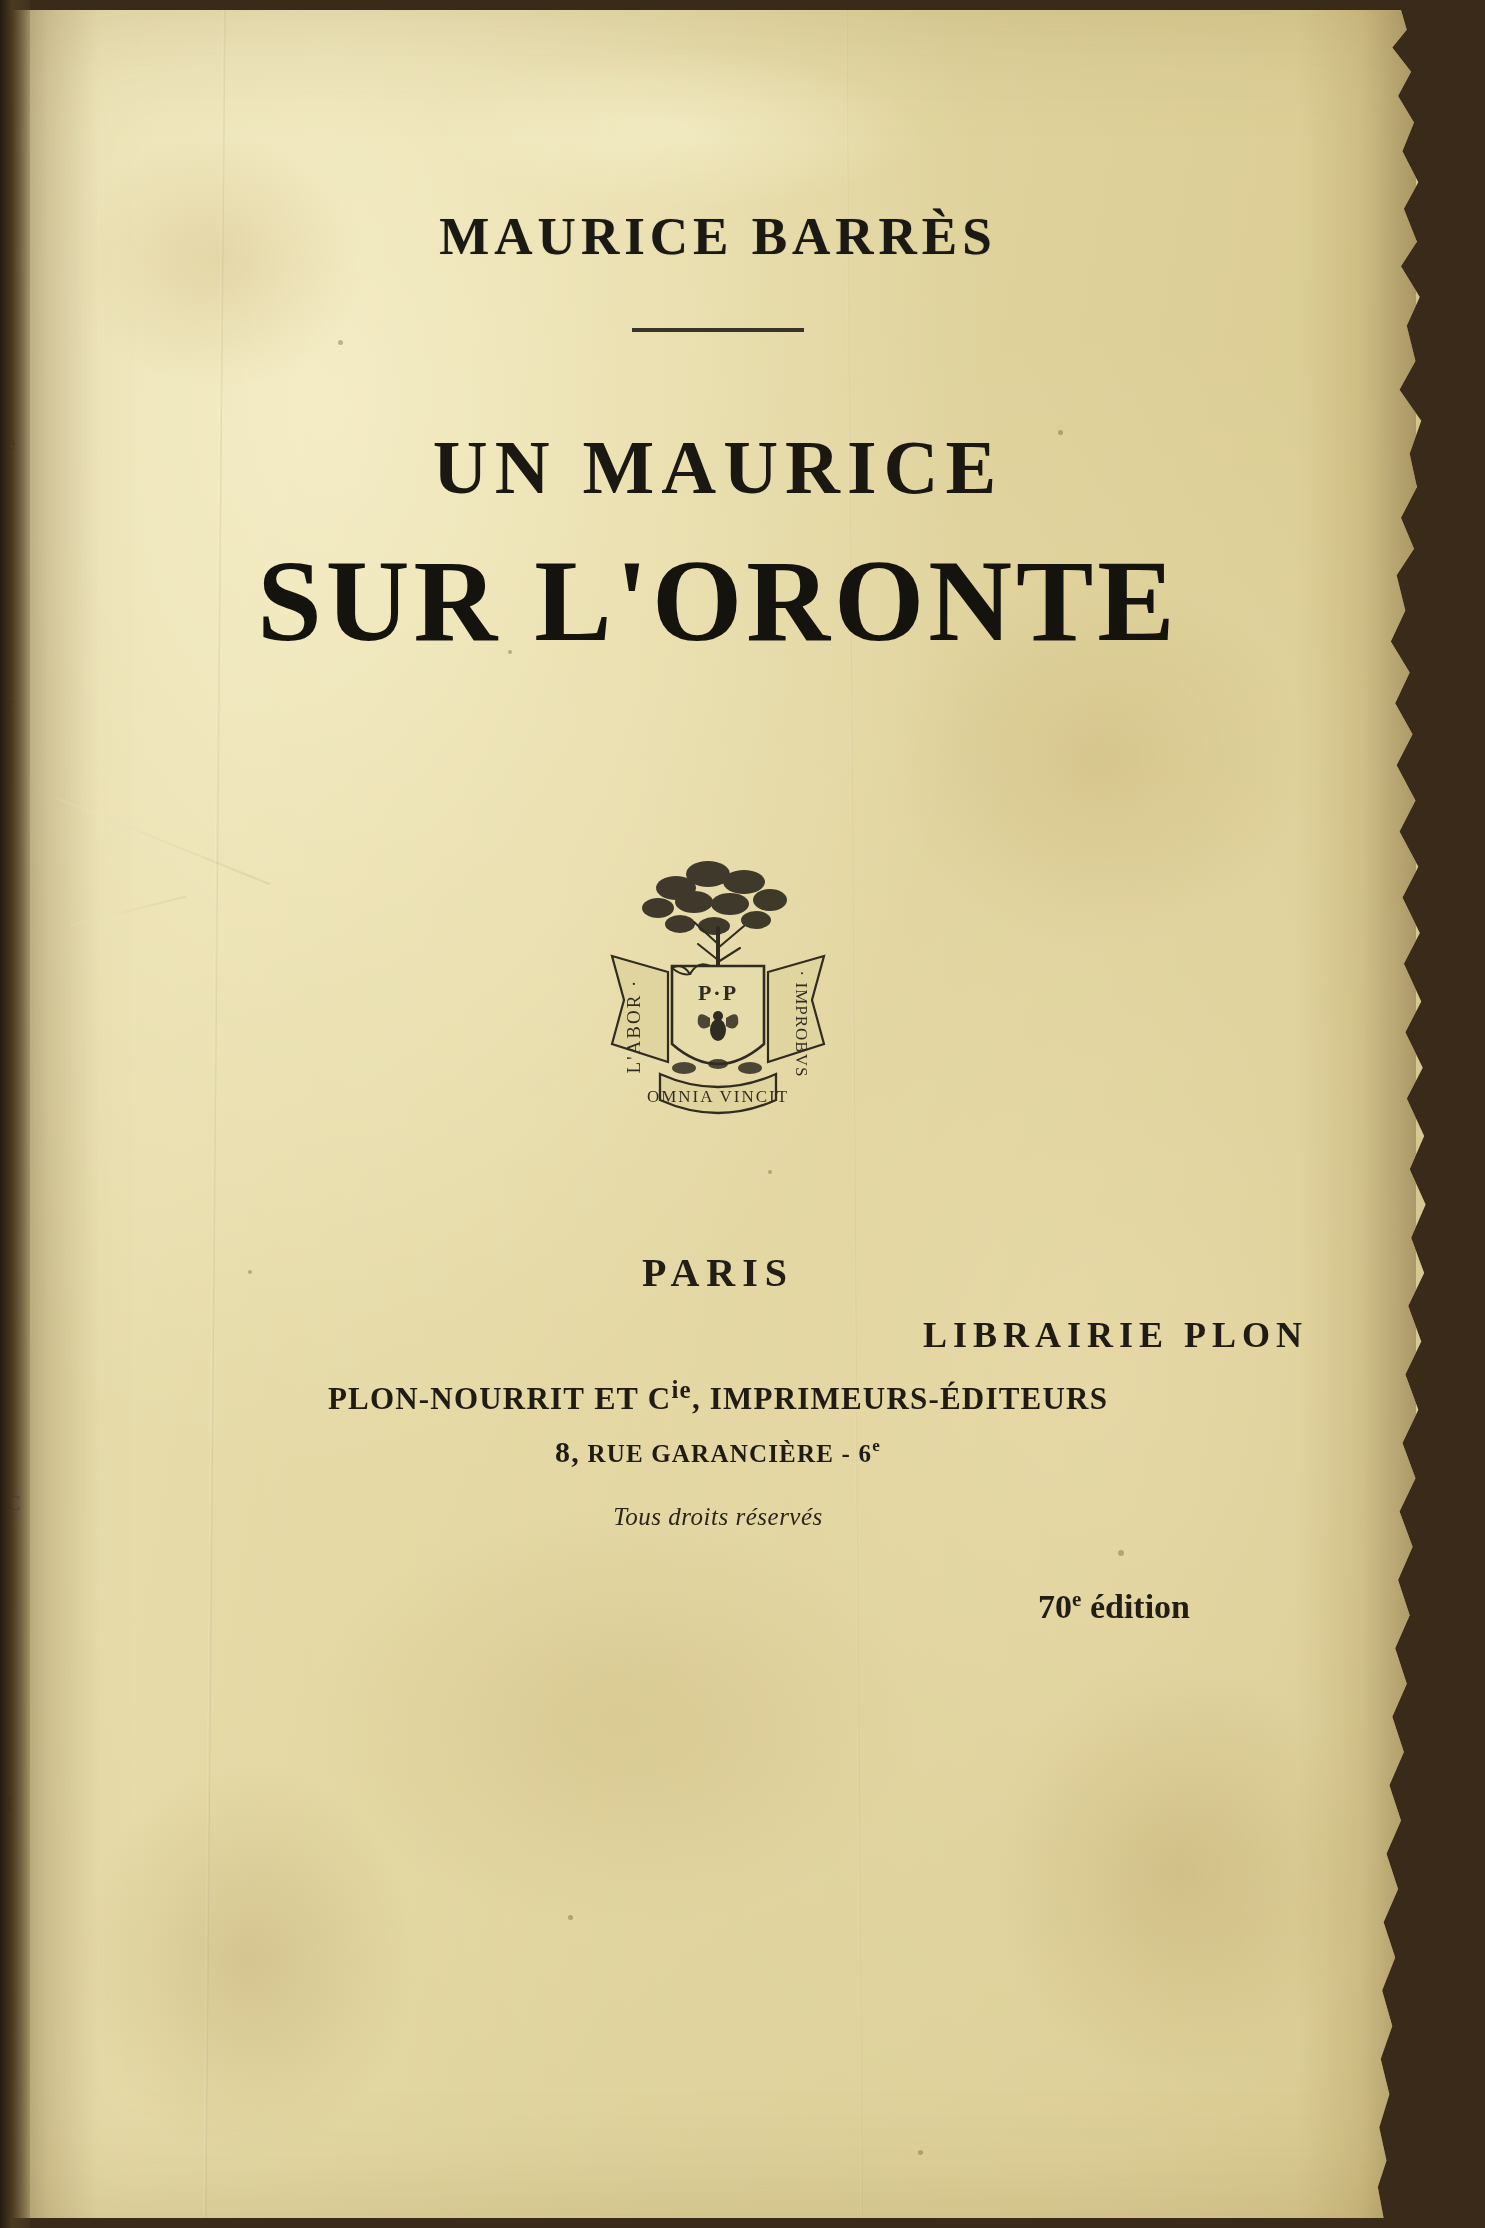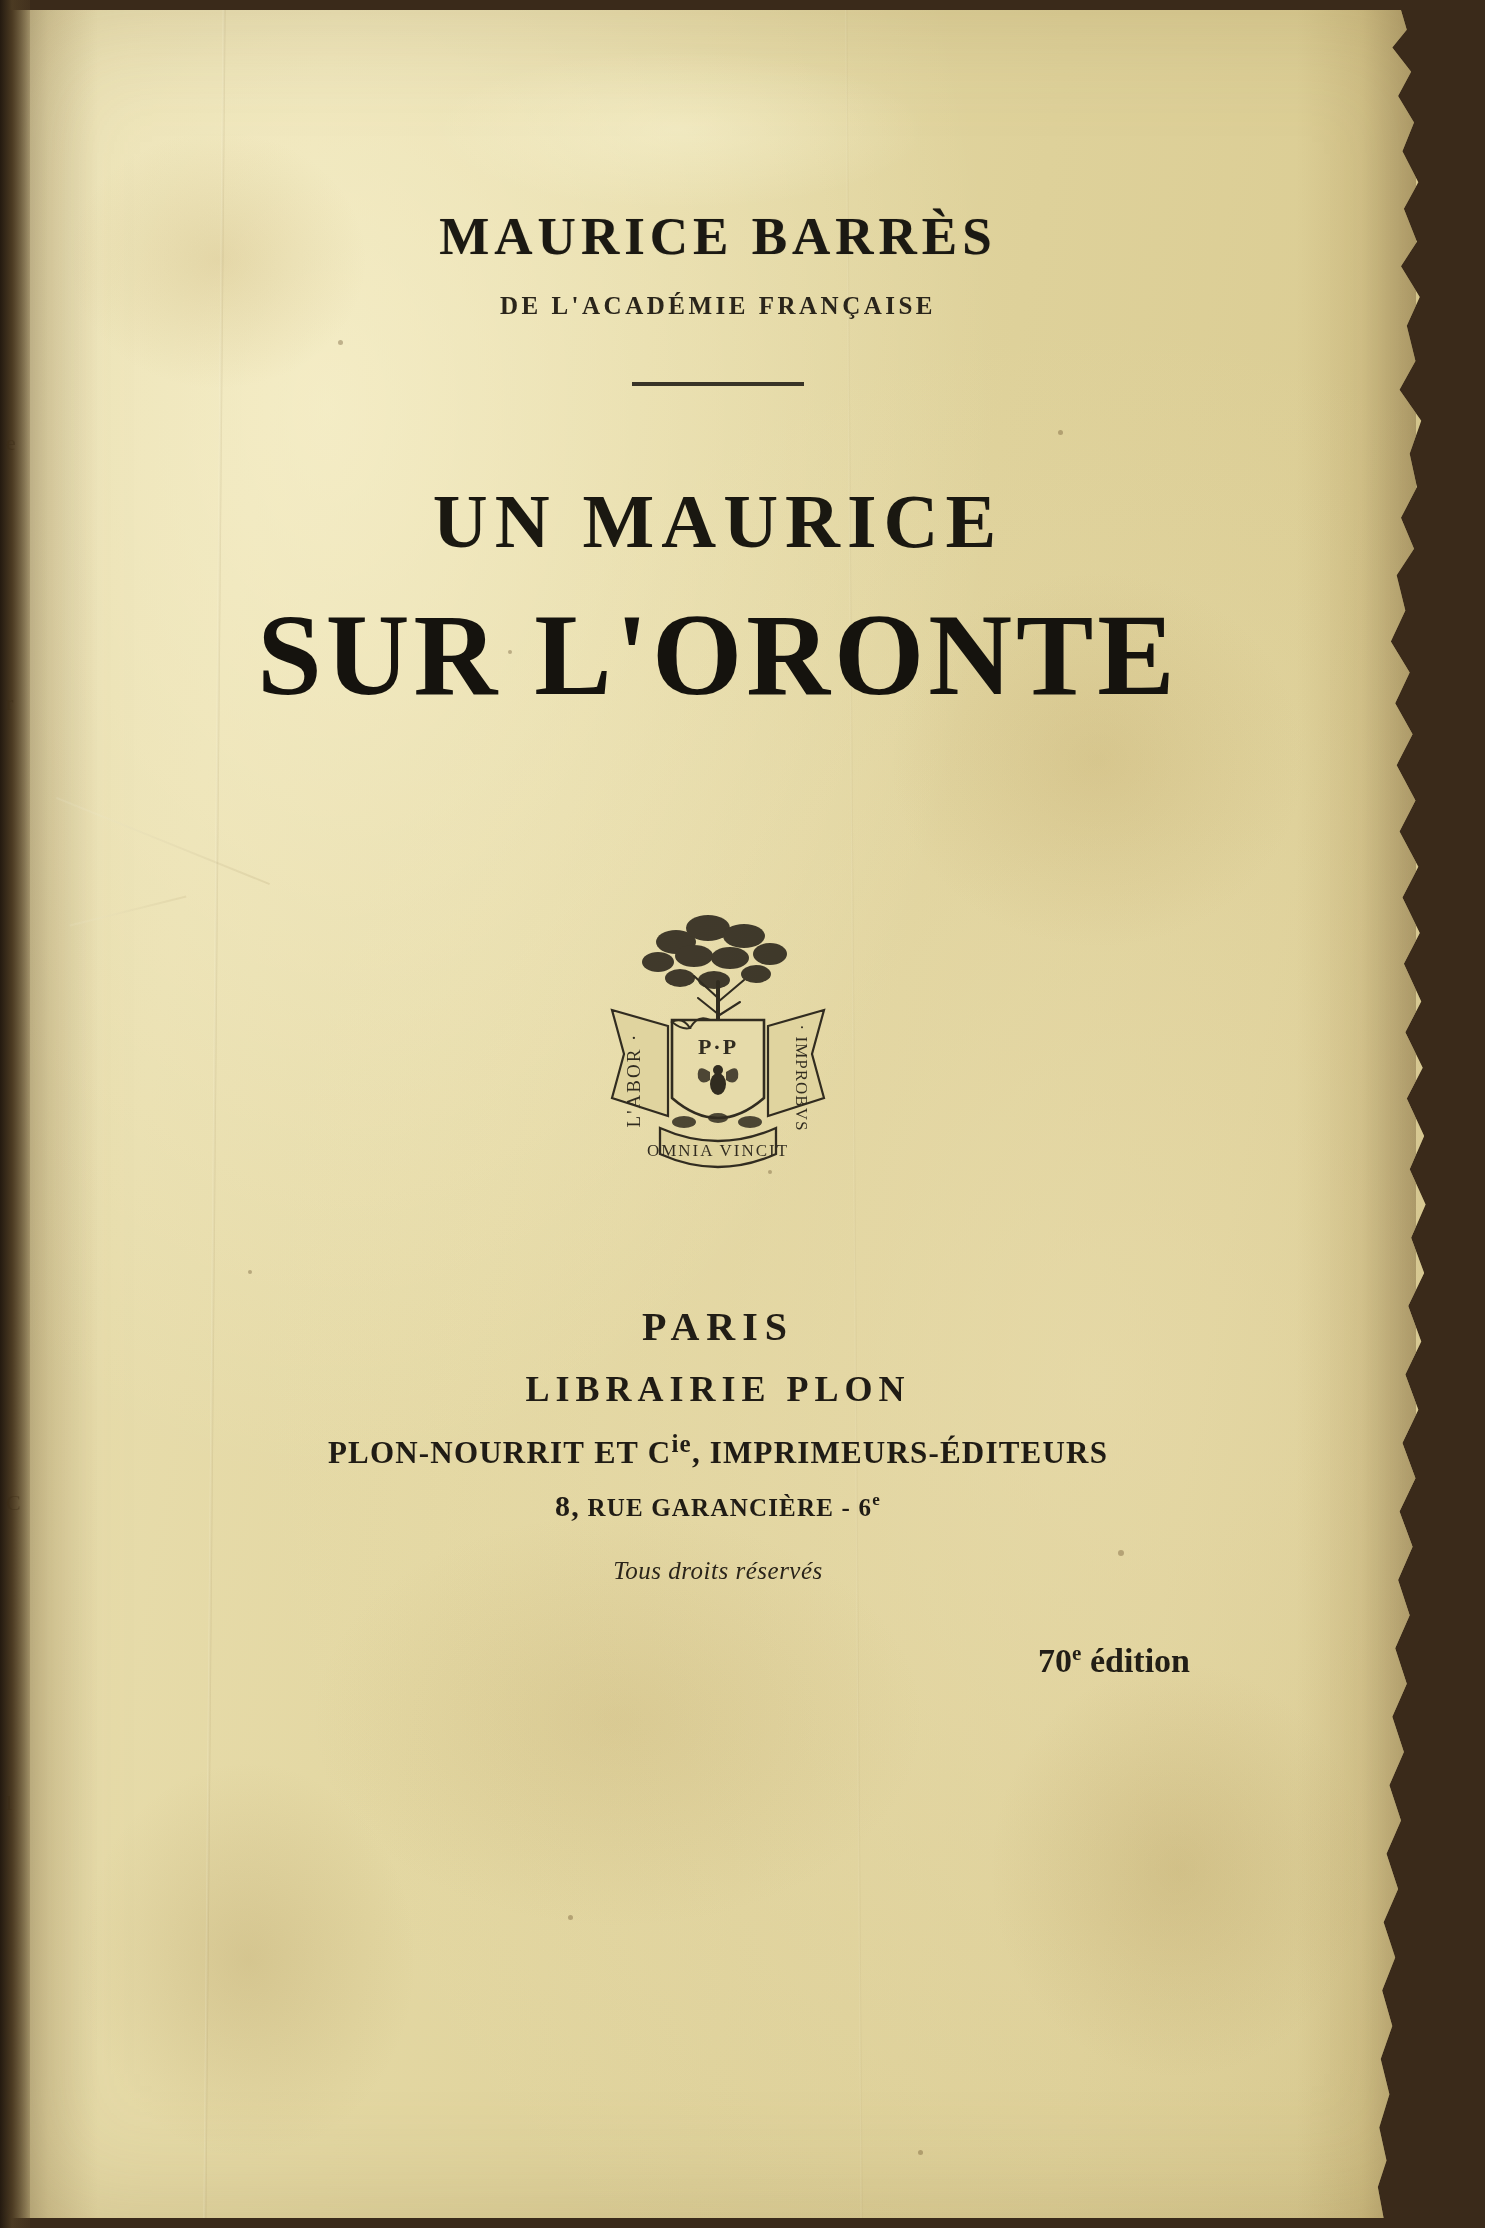--- a/index.html
+++ b/index.html
@@ -174,20 +174,21 @@
     letter-spacing: 7px;
     font-weight: 700;
     color: #221e16;
   }
   .imprint .house {
     margin-top: 18px;
     font-size: 36px;
     letter-spacing: 6px;
     font-weight: 700;
     color: #201c15;
+    text-align: right;
   }
   .imprint .firm {
     margin-top: 20px;
     font-size: 31px;
     letter-spacing: 1.2px;
     font-weight: 700;
     color: #201c15;
   }
   .imprint .firm .sup { font-size: 25px; vertical-align: super; }
   .imprint .firm .small { font-size: 32px; letter-spacing: 1px; }
@@ -247,21 +248,20 @@
     <div class="crease v2"></div>
     <div class="crease d1"></div>
     <div class="crease d2"></div>
 
     <div class="gutter"></div>
     <div class="edge-wear"></div>
 
     <div class="content">
 
       <div class="author">MAURICE BARRÈS</div>
-      <div class="academy">DE L'ACADÉMIE FRANÇAISE</div>
 
       <div class="rule"></div>
 
       <div class="title-line1">UN MAURICE</div>
       <div class="title-line2">SUR L'ORONTE</div>
 
       <div class="emblem">
         <svg viewBox="0 0 240 310" width="240" height="310" aria-hidden="true">
           <g fill="none" stroke="#241f16" stroke-width="2.1" stroke-linecap="round">
 

